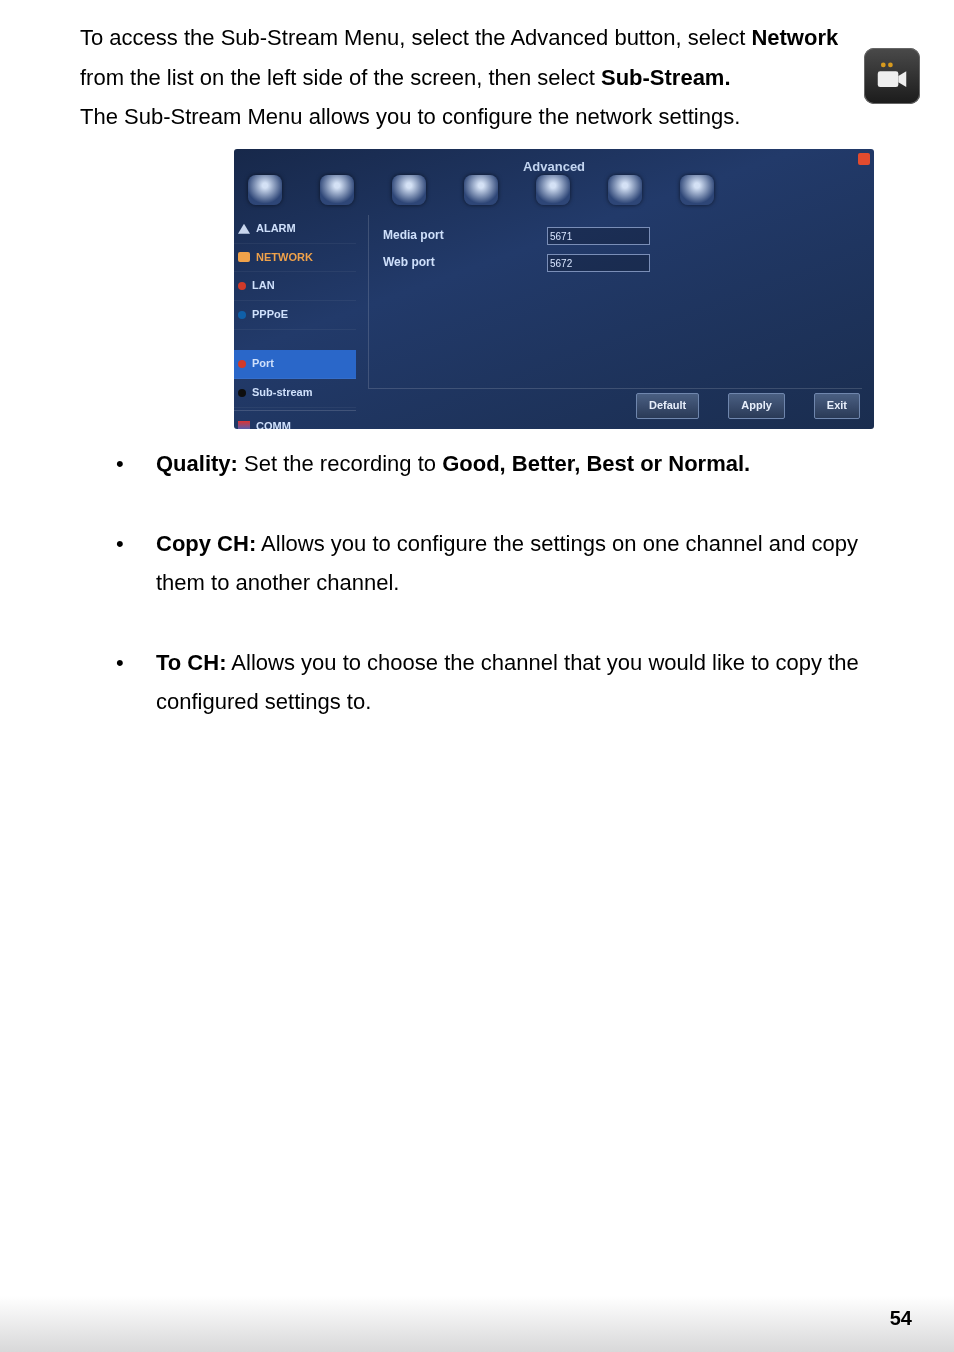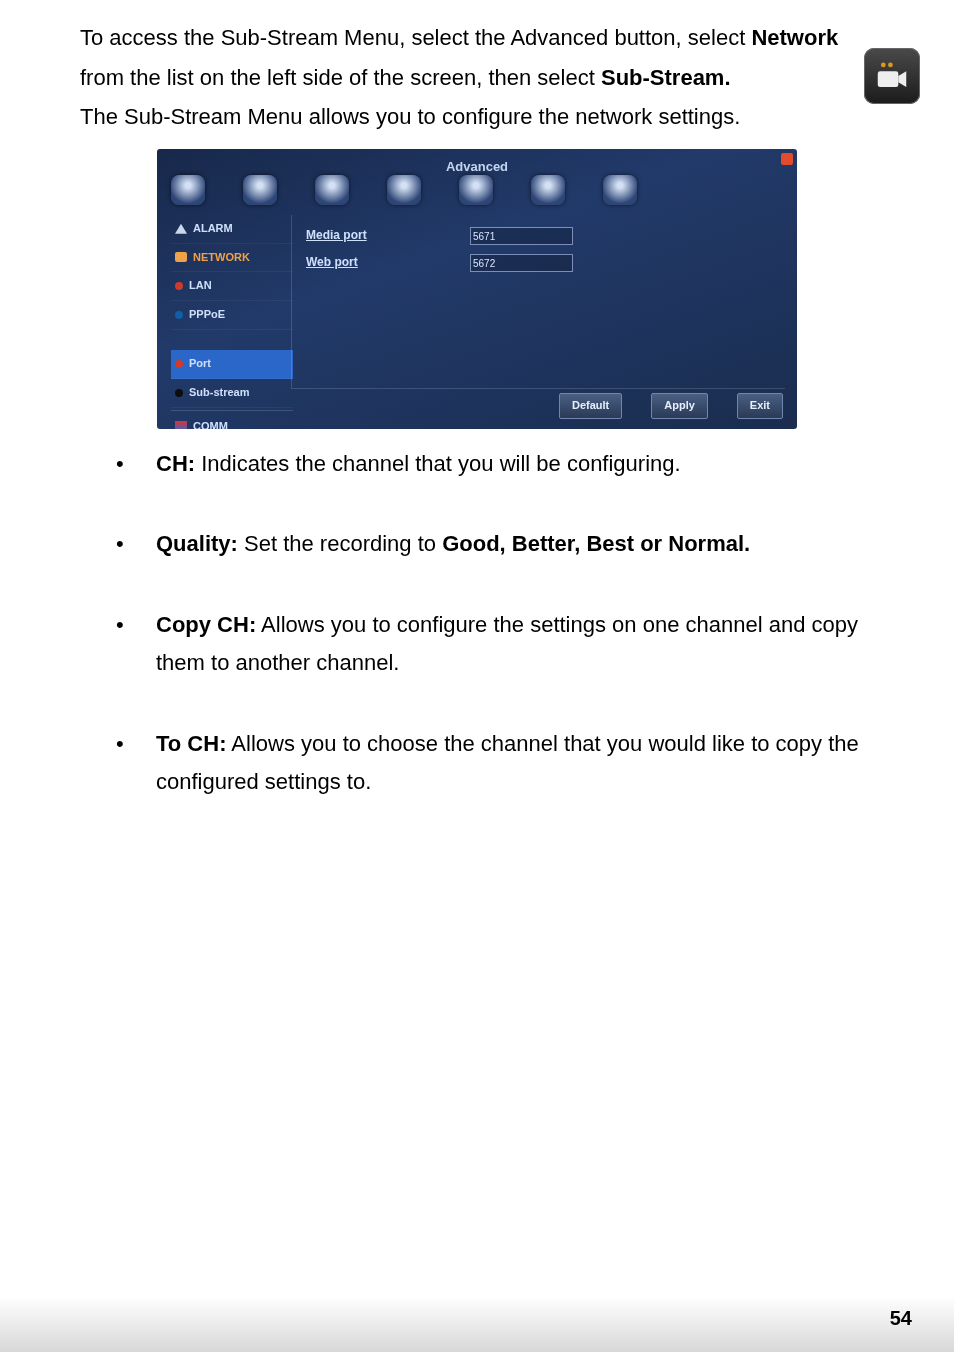--- a/index.html
+++ b/index.html
@@ -24,21 +24,21 @@
   }
   .badge svg { width: 38px; height: 34px; }
 
   
   .content { padding: 18px 80px 0 80px; font-size: 22px; line-height: 1.8; }
   .section-title { font-weight: bold; margin-bottom: 8px; font-size: 22px;}
   .body-text p { margin-bottom: 0; }
   .body-text strong { font-weight: bold; }
 
   
-  .shot-wrap { display:flex; justify-content:center; margin: 12px 0 16px 0; }
+  .shot-wrap { display:flex; justify-content:flex-end; margin: 12px 0 16px 0; }
   .shot {
     width: 640px; height: 280px;
     background: linear-gradient(160deg,#17284a 0%,#223a6a 40%,#1a2d4f 100%);
     border-radius: 3px;
     position: relative;
     color:#bcd0ee;
     font-family: Arial, sans-serif;
     font-size: 12px;
     overflow:hidden;
   }
@@ -53,40 +53,40 @@
     position:absolute; left:14px; top:22px; right:14px; height:38px;
     display:flex; align-items:center;  gap: 38px;
   }
   .shot .iconbar .ico{
     width:34px; height:30px; border-radius:8px;
     background: radial-gradient(circle at 50% 35%, #d4e1f5 10%, #2e4677 70%);
     box-shadow: 0 0 4px rgba(0,0,0,.6);
   }
 
   .shot .sidebar{
-    position:absolute; left:14px; top:66px; width:122px;
+    position:absolute; left:0; top:66px; width:122px;
   }
   .shot .sidebar .row{
     display:flex; align-items:center; gap:6px;
     padding:4px 4px; color:#cfe0fb; font-size:11px; font-weight:bold;
     border-bottom:1px solid rgba(255,255,255,0.05);
   }
   .shot .sidebar .sw{ width:12px;height:10px; display:inline-block;}
   .shot .sidebar .hl{ color:#f0a24a;}
   .shot .sidebar .hlbg{ background:#2a67c9;margin-top:20px;}
   .shot .sidebar hr.sep{ border:none; border-top:1px solid rgba(255,255,255,.15); margin:2px 0;}
 
   .shot .main{
     position:absolute; left:134px; right:12px; top:66px; bottom:40px;
     border-left:1px solid rgba(255,255,255,.15);
     border-bottom:1px solid rgba(255,255,255,.15);
     padding:10px 14px;
   }
   .shot .field{ display:flex; align-items:center; gap:24px; margin-bottom:6px;}
-  .shot .field label{ width:140px; font-size:12px; color:#cfe0fb; font-weight:bold;text-decoration:underline;}
+  .shot .field label{ width:140px; font-size:12px; color:#cfe0fb; font-weight:bold;}
   .shot .field .inp{
     width:103px; height:18px; border:1px solid #7a8eb7; background:rgba(0,0,0,.2);
     color:#d9e6ff; padding:0 2px; font-size:10px; line-height:17px;
   }
 
   .shot .btnrow{
     position:absolute; right:14px; bottom:10px; display:flex; gap:29px;
   }
   .shot .btn{
     background:linear-gradient(#4a5f82,#2a3a57);
@@ -204,23 +204,20 @@
 
       <div class="btnrow">
         <div class="btn">Default</div>
         <div class="btn">Apply</div>
         <div class="btn">Exit</div>
       </div>
     </div>
   </div>
 
   <ul class="bullets">
-    <li>
-      <strong>CH:</strong><span> Indicates the channel that you will be configuring.</span>
-    </li>
     <li>
       <strong>Quality:</strong><span> Set the recording to </span><strong>Good, Better, Best or Normal.</strong>
     </li>
     <li>
       <strong>Copy CH:</strong><span> Allows you to configure the settings on one channel and copy them to another channel.</span>
     </li>
     <li>
       <strong>To CH:</strong><span> Allows you to choose the channel that you would like to copy the configured settings to.</span>
     </li>
   </ul>

